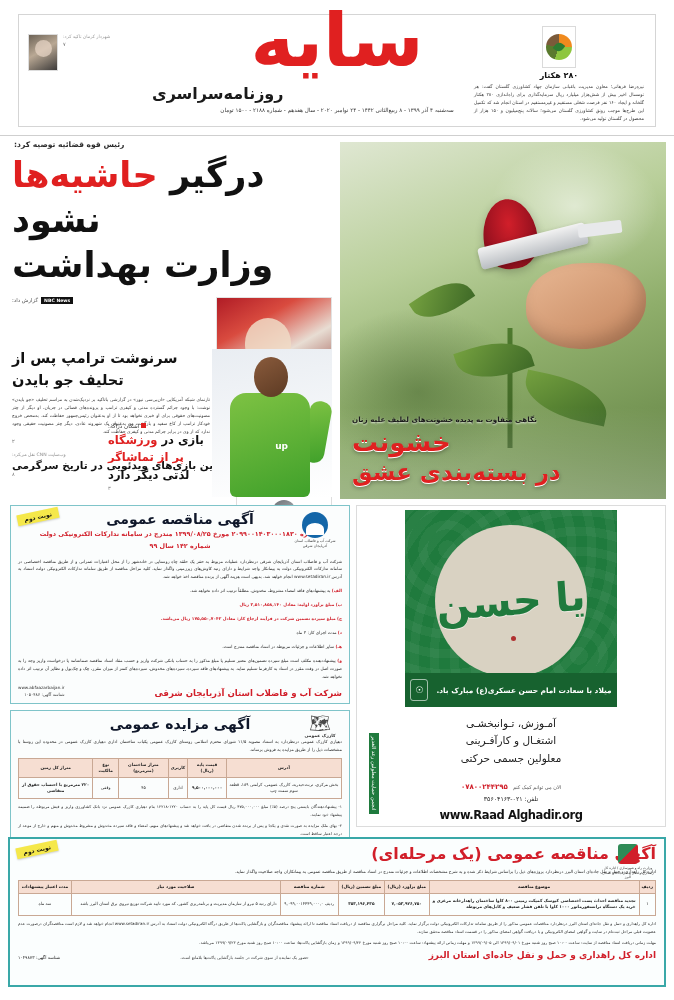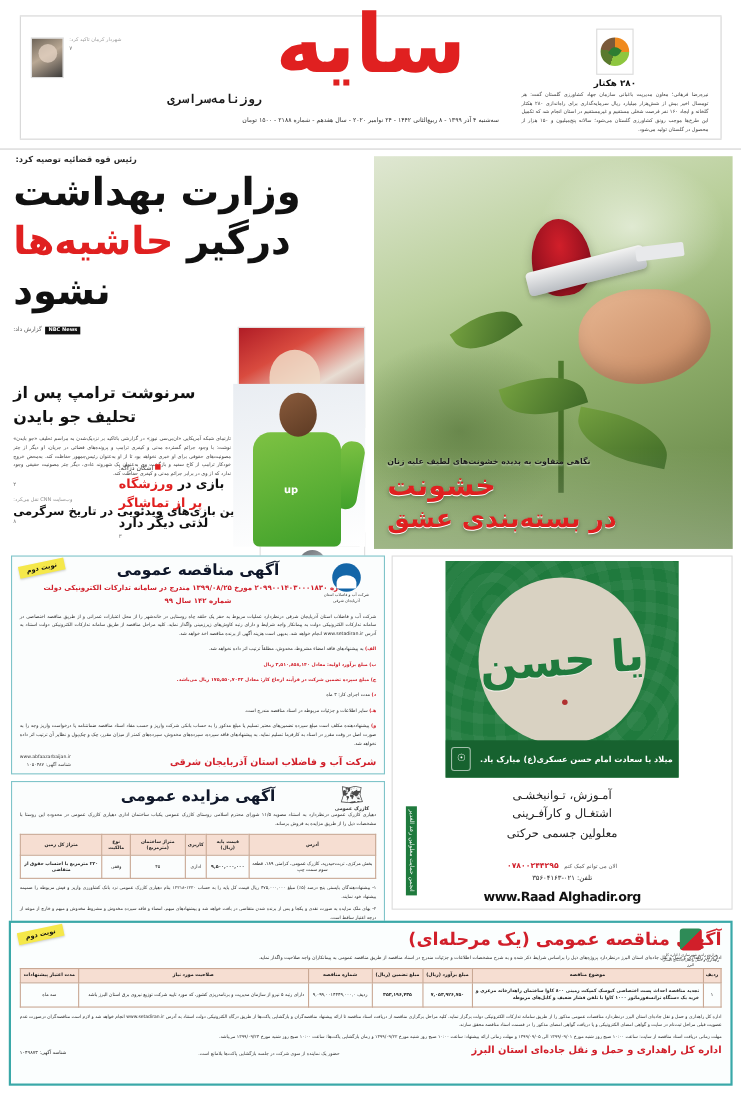--- a/index.html
+++ b/index.html
@@ -47,25 +47,24 @@
     line-height:0.92;
     letter-spacing:-2px;
     font-family:"DejaVu Sans", sans-serif;
     display:block;
     margin-top:2px;
   }
   .logo-sub {
     position:absolute;
     left:152px;
     top:84px;
-    font-size:11px;
+    font-size:16px;
     font-weight:bold;
     color:#1a1a1a;
     letter-spacing:-0.3px;
-    font-family:Liberation Mono, monospace;
   }
   .logo-dateline {
     position:absolute;
     left:0; right:0;
     top:107px;
     text-align:center;
     font-size:5.6px;
     color:#333;
     letter-spacing:0.1px;
   }
@@ -291,21 +290,21 @@
   .fb-head {
     position:absolute; right:44px; bottom:100px; width:34px; height:40px;
     border-radius:50%; background:linear-gradient(150deg,#8a5b3c,#5c3a23);
   }
   .fb-arm {
     position:absolute; right:4px; bottom:34px; width:22px; height:62px;
     background:linear-gradient(160deg,#7ec243,#3fa02a); border-radius:10px;
     transform:rotate(10deg);
   }
   .fb-up {
-    position:absolute; right:61px; bottom:46px; font-size:9px; font-weight:bold; color:#fff;
+    position:absolute; right:44px; bottom:46px; font-size:9px; font-weight:bold; color:#fff;
   }
   .fb-text { position:absolute; left:0; bottom:6px; width:110px; text-align:left; }
   .fb-kicker { font-size:5.6px; color:#333; margin-bottom:3px; }
   .fb-sq { display:inline-block; width:5px; height:5px; background:#e02020; margin-left:2px;}
   .fb-title { font-size:11.5px; font-weight:bold; color:#111; line-height:1.55; }
   .fb-title .hl { color:#e02020; }
   .fb-page { font-size:5px; color:#777; }
 
   
   .ads-row { display:flex; flex-direction:row; padding:4px 8px 0 8px; gap:6px; height:332px;}
@@ -512,24 +511,24 @@
           <span>خشونت</span>
           <span class="l2">در بسته‌بندی عشق</span>
         </div>
       </div>
     </div>
   </div>
 
   <div class="lead-left">
     <div class="lead-kicker">رئیس قوه قضائیه توصیه کرد:</div>
     <div class="lead-title">
-      <div>وزارت بهداشت</div>
       <div>
         <span>درگیر </span><span class="hl">حاشیه‌ها</span><span> نشود</span>
       </div>
+      <div>وزارت بهداشت</div>
     </div>
 
     <div class="sub-block">
       <div class="sub-photo"></div>
       <div class="sub-text">
         <div class="sub-kicker">
           <span class="sub-badge">NBC News</span><span>گزارش داد:</span>
         </div>
         <div class="sub-title">سرنوشت ترامپ پس از تحلیف جو بایدن</div>
         <div class="sub-body">تارنمای شبکه آمریکایی «ان‌بی‌سی نیوز» در گزارشی باتاکید بر نزدیک‌شدن به مراسم تحلیف «جو بایدن» نوشت: با وجود جرائم گسترده مدنی و کیفری ترامپ و پرونده‌های قضائی در جریان، او دیگر از چتر مصونیت‌های حقوقی برای او خبری نخواهد بود تا از او به‌عنوان رئیس‌جمهور حفاظت کند. به‌محض خروج خودکار ترامپ از کاخ سفید و بازگشت وی به‌عنوان یک شهروند عادی، دیگر چتر مصونیت حقیقی وجود ندارد که از وی در برابر جرائم مدنی و کیفری حفاظت کند.</div>

